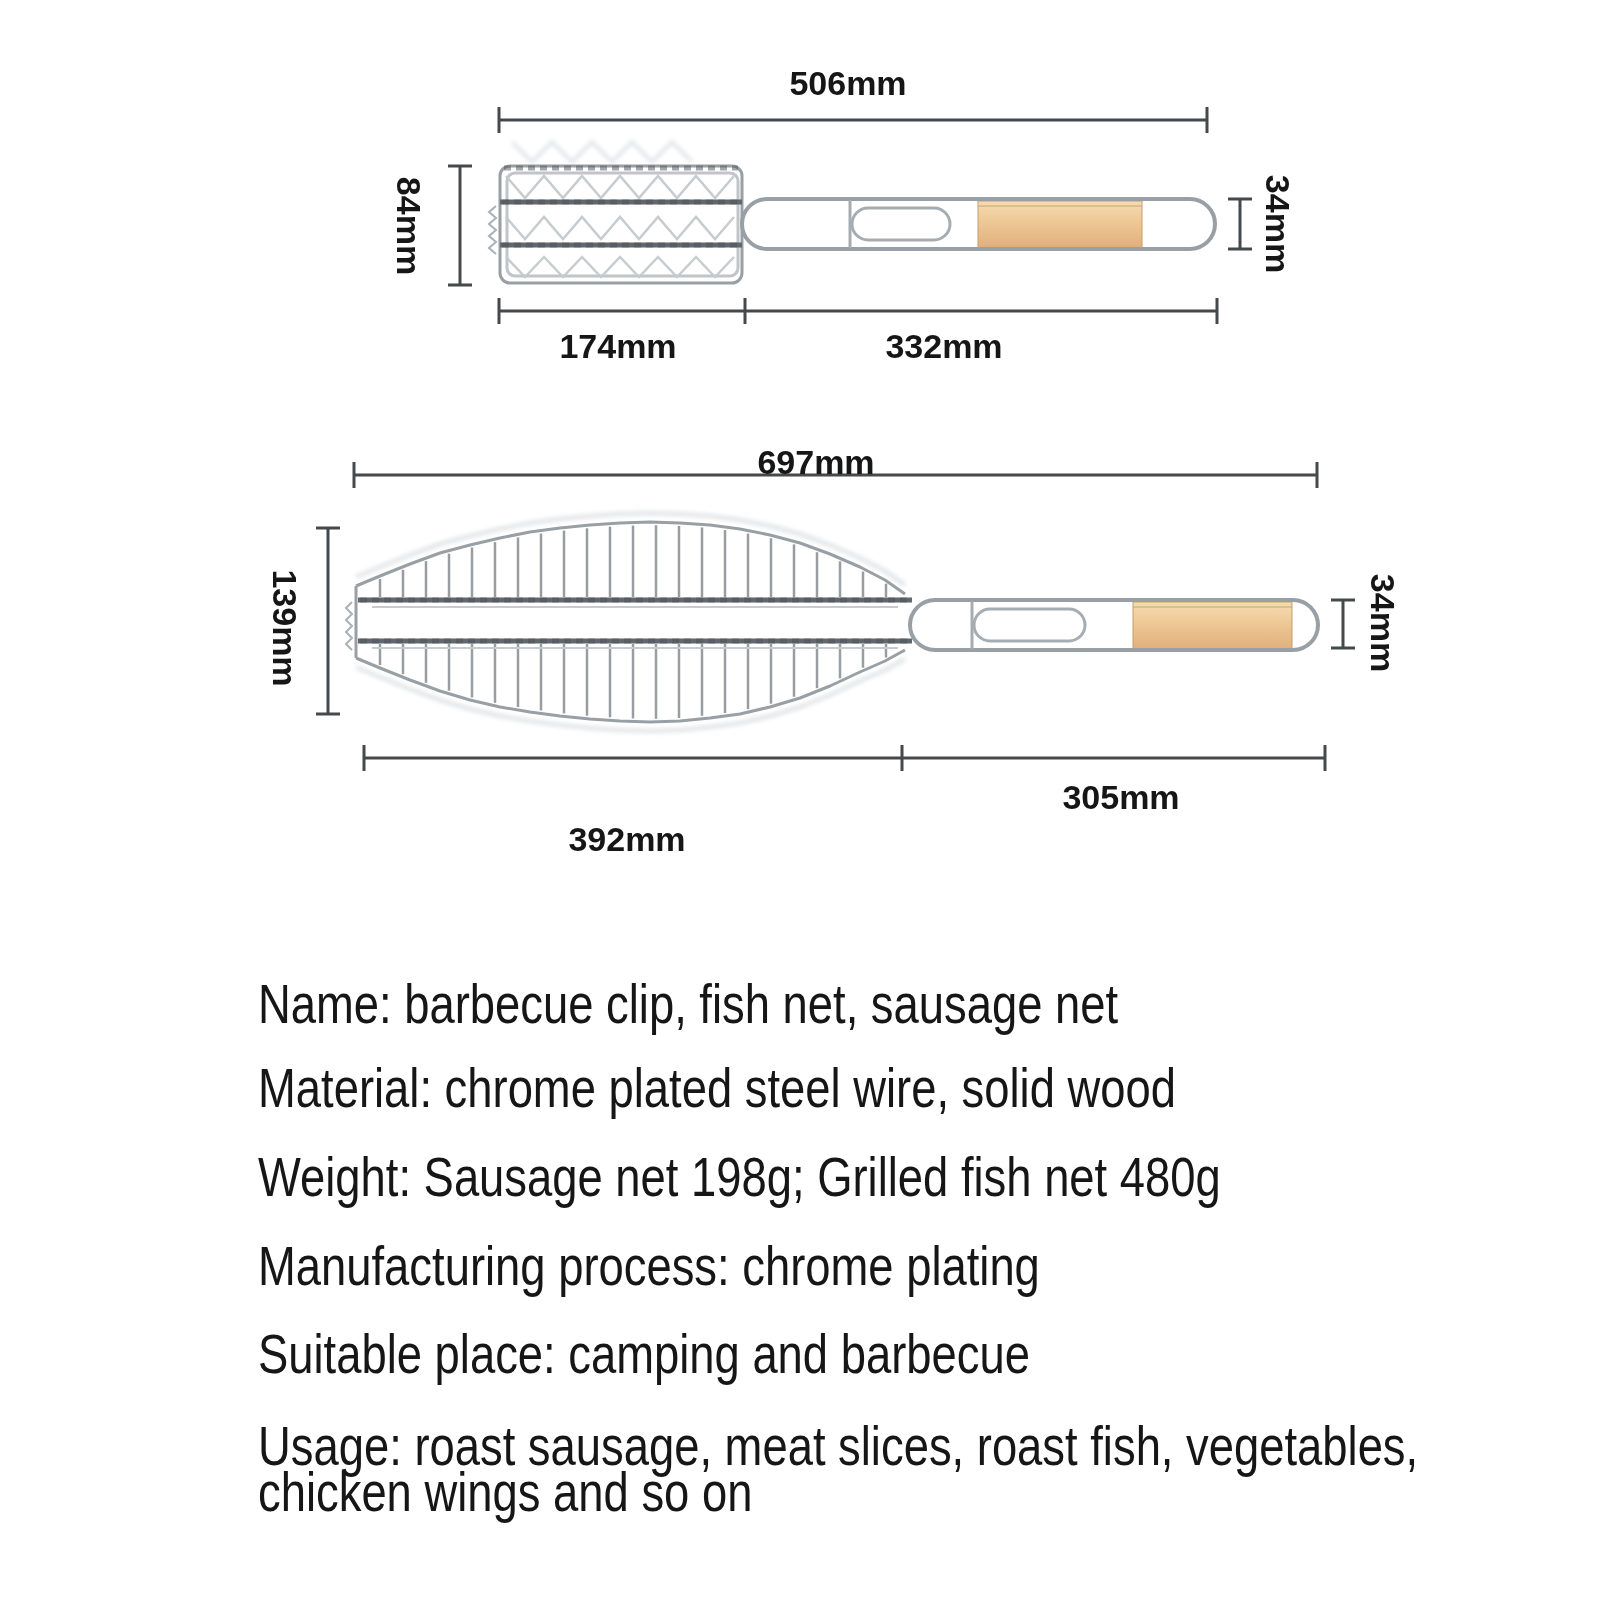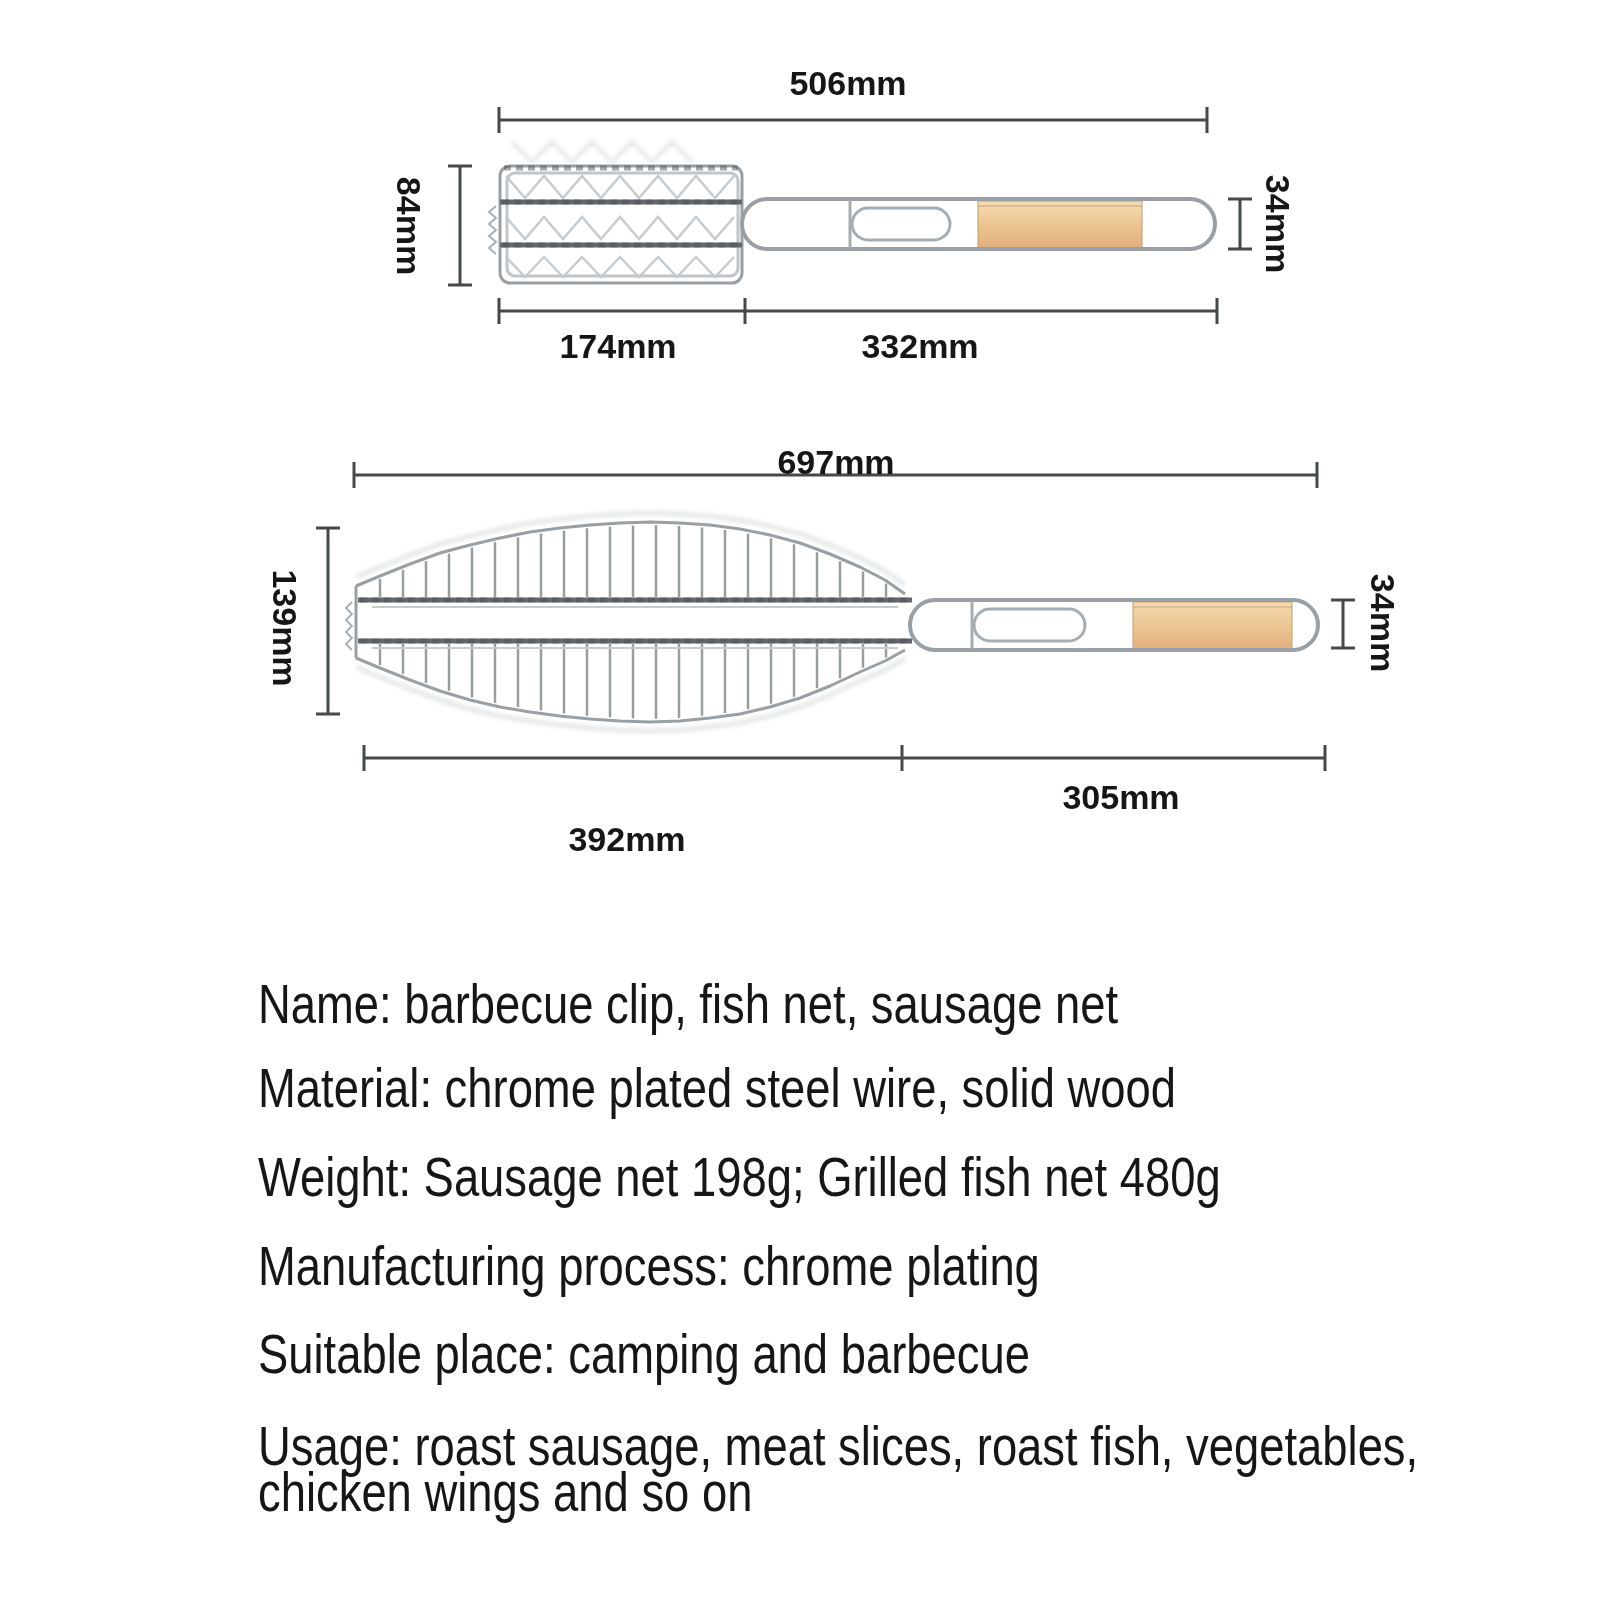--- a/index.html
+++ b/index.html
@@ -148,23 +148,23 @@
       <rect class="wire-thick" x="910" y="600" width="408" height="50" rx="25"></rect>
       <path class="loop" d="M972,601 V649"></path>
       <rect class="loop" x="974" y="609" width="111" height="32" rx="16"></rect>
     </g>
   </svg>
 
   <div class="dim-label" style="left:848px;top:84px;">506mm</div>
   <div class="dim-label rot" style="left:408px;top:226px;">84mm</div>
   <div class="dim-label rot" style="left:1277px;top:224px;">34mm</div>
   <div class="dim-label" style="left:618px;top:347px;">174mm</div>
-  <div class="dim-label" style="left:920px;top:347px;">332mm</div>
+  <div class="dim-label" style="left:944px;top:347px;">332mm</div>
 
-  <div class="dim-label" style="left:836px;top:463px;">697mm</div>
+  <div class="dim-label" style="left:816px;top:463px;">697mm</div>
   <div class="dim-label rot" style="left:284px;top:628px;">139mm</div>
   <div class="dim-label rot" style="left:1382px;top:623px;">34mm</div>
   <div class="dim-label" style="left:627px;top:840px;">392mm</div>
   <div class="dim-label" style="left:1110px;top:798px;margin-left:11px;">305mm</div>
 
   <div class="spec" style="top:977px;">Name: barbecue clip, fish net, sausage net</div>
   <div class="spec" style="top:1061px;">Material: chrome plated steel wire, solid wood</div>
   <div class="spec" style="top:1150px;">Weight: Sausage net 198g; Grilled fish net 480g</div>
   <div class="spec" style="top:1239px;">Manufacturing process: chrome plating</div>
   <div class="spec" style="top:1327px;">Suitable place: camping and barbecue</div>

